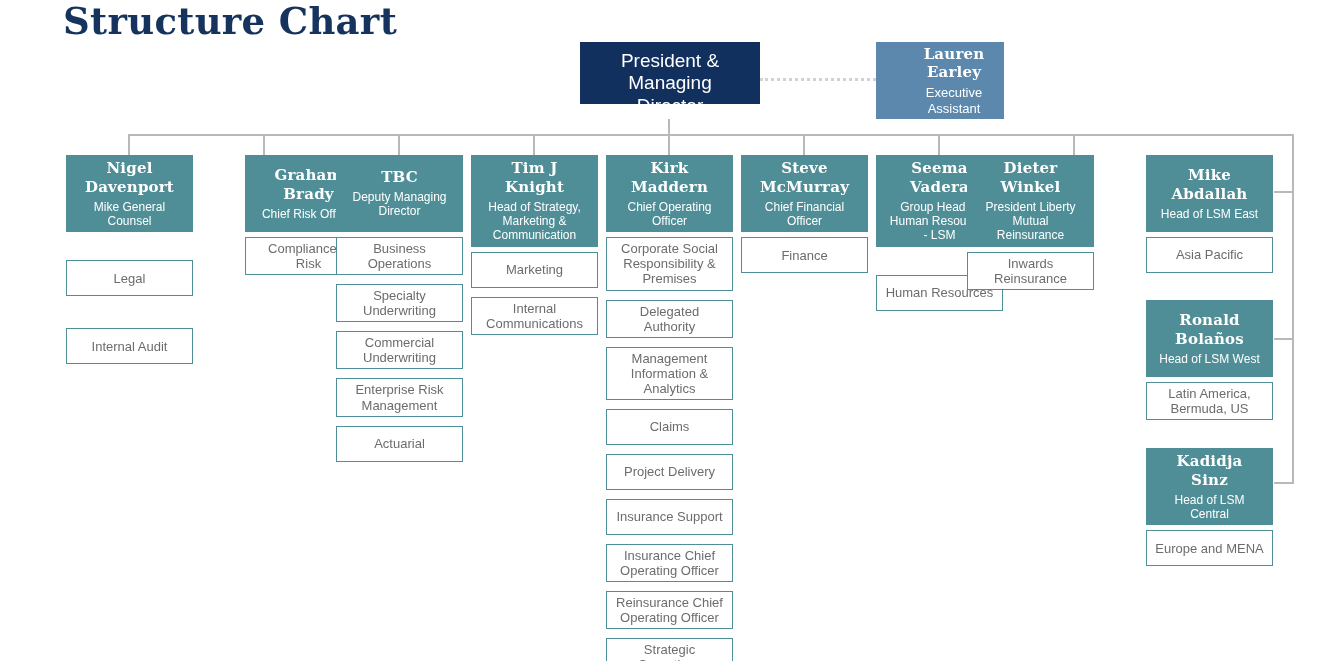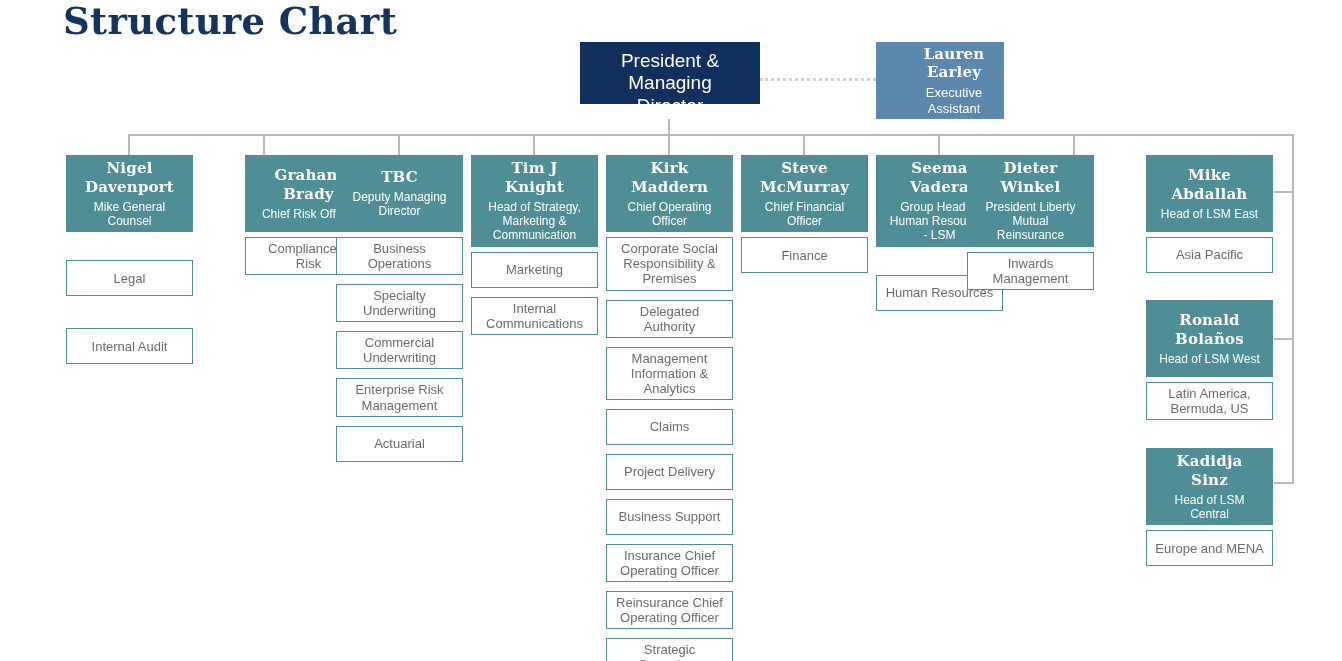--- a/index.html
+++ b/index.html
@@ -123,21 +123,21 @@
       <div class="column" style="left: 606px; top: 155px;">
         <div class="person teal">
           <div class="name">Kirk Maddern</div>
           <div class="role">Chief Operating Officer</div>
         </div>
         <div class="dept">Corporate Social Responsibility &amp; Premises</div>
         <div class="dept">Delegated Authority</div>
         <div class="dept">Management Information &amp; Analytics</div>
         <div class="dept">Claims</div>
         <div class="dept">Project Delivery</div>
-        <div class="dept">Business Support</div>
+        <div class="dept">Insurance Support</div>
         <div class="dept">Insurance Chief Operating Officer</div>
         <div class="dept">Reinsurance Chief Operating Officer</div>
         <div class="dept">Strategic Operations</div>
       </div>
       <div class="column" style="left: 741px; top: 155px;">
         <div class="person teal">
           <div class="name">Steve McMurray</div>
           <div class="role">Chief Financial Officer</div>
         </div>
         <div class="dept">Finance</div>
@@ -147,21 +147,21 @@
           <div class="name">Seema Vadera</div>
           <div class="role">Group Head of Human Resources - LSM</div>
         </div>
         <div class="dept">Human Resources</div>
       </div>
       <div class="column" style="left: 967px; top: 155px;">
         <div class="person teal">
           <div class="name">Dieter Winkel</div>
           <div class="role">President Liberty Mutual Reinsurance</div>
         </div>
-        <div class="dept">Inwards Management</div>
+        <div class="dept">Inwards Reinsurance</div>
       </div>
       <div class="column" style="left: 1146px; top: 155px;">
         <div class="person teal">
           <div class="name">Mike Abdallah</div>
           <div class="role">Head of LSM East</div>
         </div>
         <div class="dept">Asia Pacific</div>
       </div>
     </div>
   <div id="right-branch">

